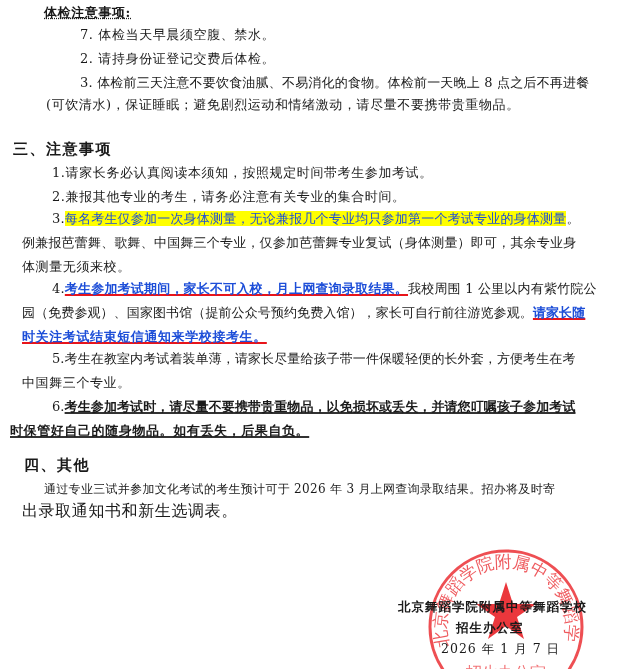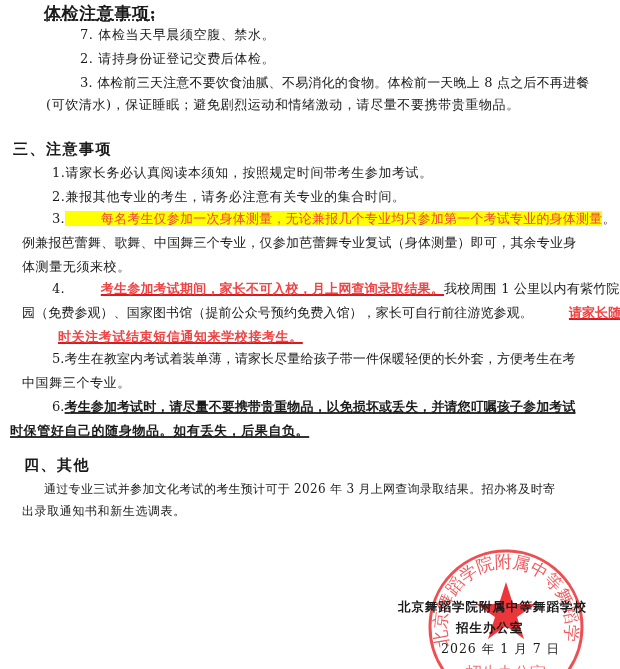--- a/index.html
+++ b/index.html
@@ -1,21 +1,21 @@
 <!DOCTYPE html>
 <html><head>
 <meta charset="utf-8">
 <style>
   html, body { margin:0; padding:0; background:#ffffff; }
   body { width:620px; height:669px; position:relative; overflow:hidden;
          font-family: "DejaVu Serif", "Liberation Serif", serif; color:#1a1a1a; }
   .line { position:absolute; white-space:nowrap; font-size:13px; line-height:18px; letter-spacing:0.6px; }
-  .h-sub { left:44px; top:4px; font-size:17px; font-weight:bold; text-decoration:underline; text-decoration-style:dotted; }
+  .h-sub { left:44px; top:4px; font-size:13px; font-weight:bold; text-decoration:underline; text-decoration-style:dotted; }
   .h { font-size:15px; font-weight:bold; letter-spacing:1.5px; }
-  .red { color:#ef4444; font-weight:bold;padding-left:36px; }
+  .red { color:#1d4ed8; font-weight:bold; }
   .u-red { text-decoration:underline; text-decoration-color:#e8141a; text-decoration-thickness:2px; }
   .u-dark { text-decoration:underline; text-decoration-color:#333; text-decoration-thickness:2px; font-weight:bold; }
   .hl { background:#ffff00; }
   .sign { position:absolute; font-size:12.5px; font-weight:bold; white-space:nowrap; letter-spacing:1px; }
   .seal { position:absolute; left:425px; top:546px; width:162px; height:162px; }
 </style>
 </head>
 <body>
 
 <div class="line h-sub">体检注意事项:</div>
@@ -45,21 +45,21 @@
 <div class="line" style="left:52px;top:350px;letter-spacing:0.1px;">5.考生在教室内考试着装单薄，请家长尽量给孩子带一件保暖轻便的长外套，方便考生在考</div>
 <div class="line" style="left:22px;top:374px;">中国舞三个专业。</div>
 
 <div class="line" style="left:52px;top:398px;letter-spacing:0.1px;">
   <span>6.</span><span class="u-dark">考生参加考试时，请尽量不要携带贵重物品，以免损坏或丢失，并请您叮嘱孩子参加考试</span>
 </div>
 <div class="line u-dark" style="left:10px;top:422px;">时保管好自己的随身物品。如有丢失，后果自负。</div>
 
 <div class="line h" style="left:24px;top:456px;">四、其他</div>
 <div class="line" style="left:44px;top:480px;font-size:12px;letter-spacing:0.3px;">通过专业三试并参加文化考试的考生预计可于 2026 年 3 月上网查询录取结果。招办将及时寄</div>
-<div class="line" style="left:22px;top:502px;font-size:12px;">出录取通知书和新生选调表。</div>
+<div class="line" style="left:22px;top:502px;font-size:16px;">出录取通知书和新生选调表。</div>
 
 <svg class="seal" viewBox="0 0 162 162">
   <defs>
     <path id="arc" d="M 24 100 A 60 60 0 1 1 138 100"></path>
   </defs>
   <circle cx="81" cy="81" r="76" fill="none" stroke="#e8141a" stroke-width="3" opacity="0.75"></circle>
   <polygon points="81,36 88,58 111,58 92,71 99,93 81,80 63,93 70,71 51,58 74,58" fill="#e8141a" opacity="0.85"></polygon>
   <text font-size="17" fill="#e8141a" opacity="0.7" font-family="DejaVu Sans, sans-serif">
     <textPath href="#arc">北京舞蹈学院附属中等舞蹈学校</textPath>
   </text>

